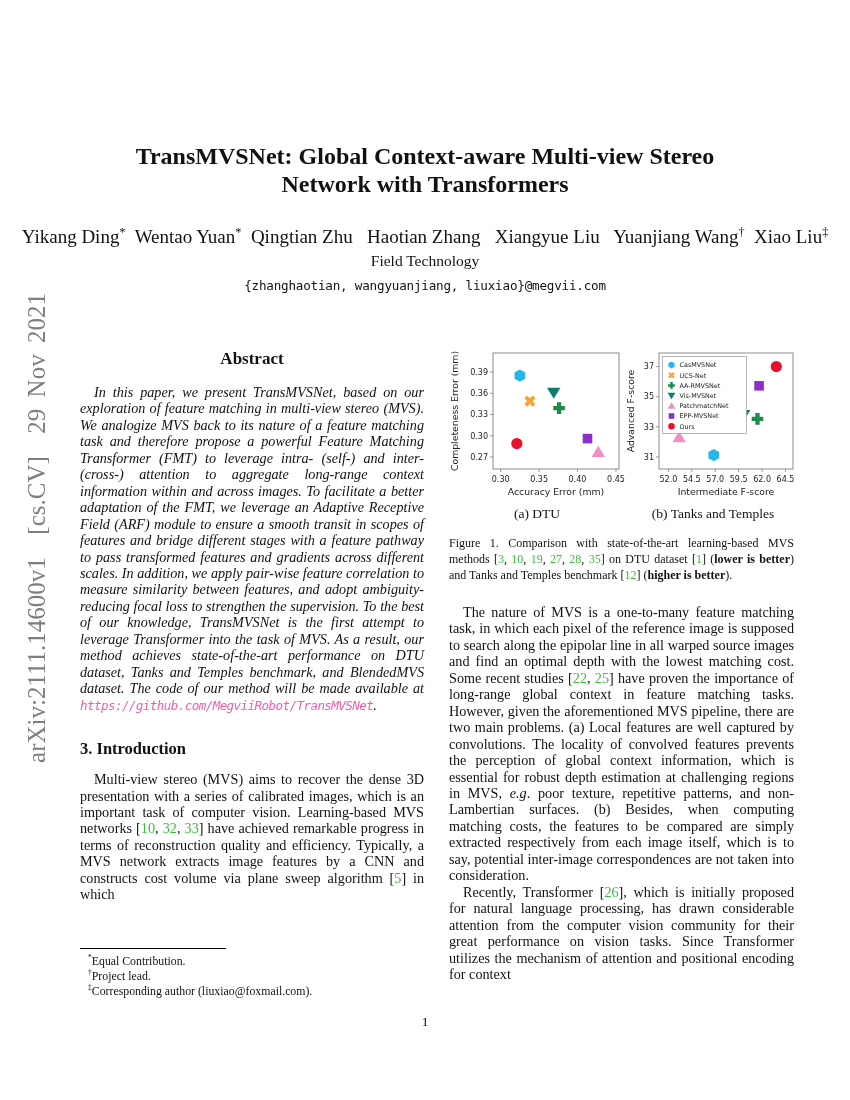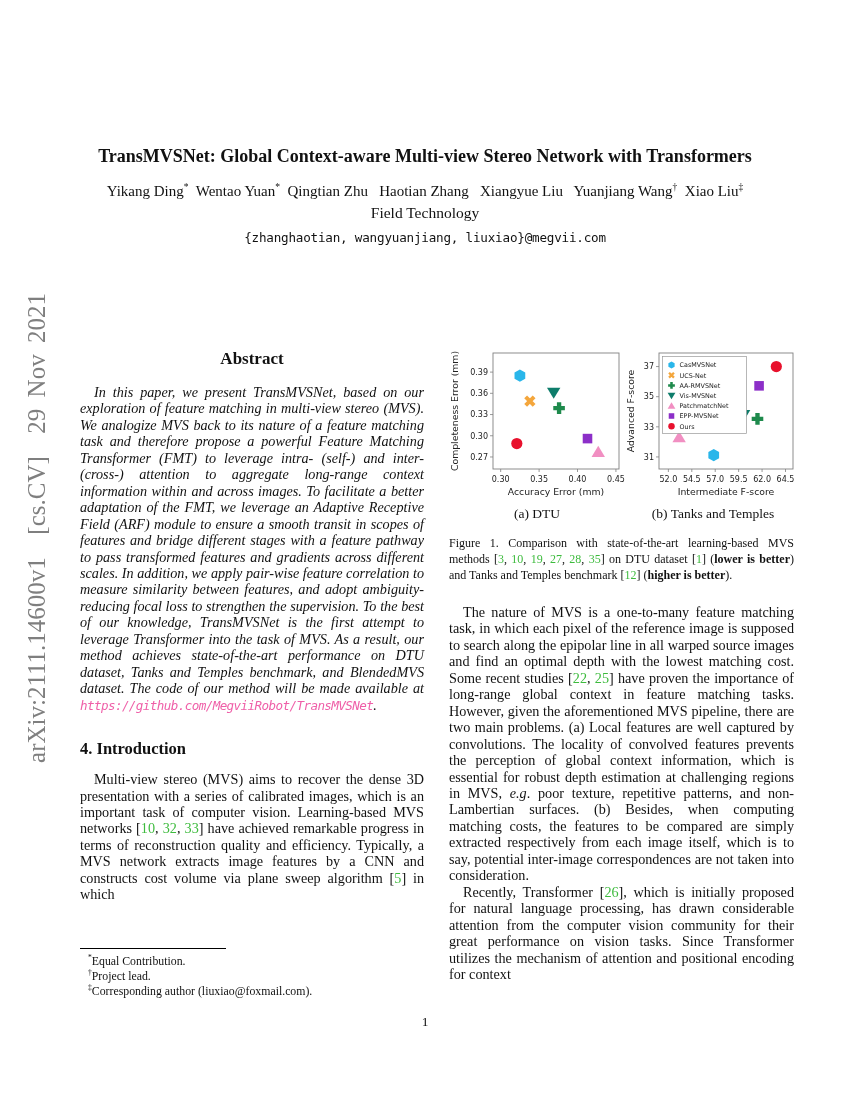--- a/index.html
+++ b/index.html
@@ -14,22 +14,22 @@
     font-family:"Liberation Serif", serif; color:var(--ink); overflow:hidden;
   }
   
   .watermark{
     position:absolute; top:528px; left:37px;
     transform:translate(-50%,-50%) rotate(-90deg);
     font-size:25px; color:var(--wm); white-space:pre; word-spacing:5px;
   }
   
   .header{position:absolute; top:142px; left:0; width:850px; text-align:center;}
-  .title{font-size:18px; font-weight:bold; line-height:28px; margin:0 auto; max-width:660px;}
-  .authors{margin-top:13px; font-size:15px; white-space:pre-wrap;}
+  .title{font-size:24px; font-weight:bold; line-height:28px; margin:0 auto; max-width:660px;}
+  .authors{margin-top:28px; font-size:19px; white-space:pre-wrap;}
   .affiliation{font-size:15.5px; margin-top:4px;}
   .email{font-family:"DejaVu Sans Mono", monospace; font-size:12.6px; margin-top:8px; letter-spacing:-0.2px;}
   
   .columns{position:absolute; top:347px; left:80px; width:714px; display:flex; gap:25px;}
   .col{width:345px;}
   .col-left{display:flex; flex-direction:column; height:652px;}
   .abstract-h{text-align:center; font-weight:bold; font-size:17px; margin:2px 0 15px 0;}
   .abstract-p{font-style:italic; font-size:14.2px; line-height:16.45px; text-align:justify; text-indent:14px; margin:0;}
   .intro-h{font-size:16.5px; font-weight:bold; margin:25px 0 12px 0;}
   .para{font-size:14.2px; line-height:16.45px; text-align:justify; margin:0;}
@@ -65,21 +65,21 @@
     <div class="authors"><span>Yikang Ding</span><span class="s-sup">*</span><span>  Wentao Yuan</span><span class="s-sup">*</span><span>  Qingtian Zhu   Haotian Zhang   Xiangyue Liu   Yuanjiang Wang</span><span class="s-sup">†</span><span>  Xiao Liu</span><span class="s-sup">‡</span></div>
     <div class="affiliation">Field Technology</div>
     <div class="email">{zhanghaotian, wangyuanjiang, liuxiao}@megvii.com</div>
   </div>
 
   <div class="columns">
 
     <div class="col col-left">
       <h2 class="abstract-h">Abstract</h2>
       <p class="abstract-p"><span>In this paper, we present TransMVSNet, based on our exploration of feature matching in multi-view stereo (MVS). We analogize MVS back to its nature of a feature matching task and therefore propose a powerful Feature Matching Transformer (FMT) to leverage intra- (self-) and inter- (cross-) attention to aggregate long-range context information within and across images. To facilitate a better adaptation of the FMT, we leverage an Adaptive Receptive Field (ARF) module to ensure a smooth transit in scopes of features and bridge different stages with a feature pathway to pass transformed features and gradients across different scales. In addition, we apply pair-wise feature correlation to measure similarity between features, and adopt ambiguity-reducing focal loss to strengthen the supervision. To the best of our knowledge, TransMVSNet is the first attempt to leverage Transformer into the task of MVS. As a result, our method achieves state-of-the-art performance on DTU dataset, Tanks and Temples benchmark, and BlendedMVS dataset. The code of our method will be made available at </span><span class="s-url">https://github.com/MegviiRobot/TransMVSNet</span><span>.</span></p>
-      <h3 class="intro-h">4. Introduction</h3>
+      <h3 class="intro-h">3. Introduction</h3>
       <p class="para indent"><span>Multi-view stereo (MVS) aims to recover the dense 3D presentation with a series of calibrated images, which is an important task of computer vision. Learning-based MVS networks [</span><span class="s-cite">10</span><span>, </span><span class="s-cite">32</span><span>, </span><span class="s-cite">33</span><span>] have achieved remarkable progress in terms of reconstruction quality and efficiency. Typically, a MVS network extracts image features by a CNN and constructs cost volume via plane sweep algorithm [</span><span class="s-cite">5</span><span>] in which</span></p>
       <div class="footnote">
         <div class="fn-rule"></div>
         <div class="fn-line"><span class="s-sup">*</span><span>Equal Contribution.</span></div>
         <div class="fn-line"><span class="s-sup">†</span><span>Project lead.</span></div>
         <div class="fn-line"><span class="s-sup">‡</span><span>Corresponding author (liuxiao@foxmail.com).</span></div>
       </div>
     </div>
 
     <div class="col col-right">

